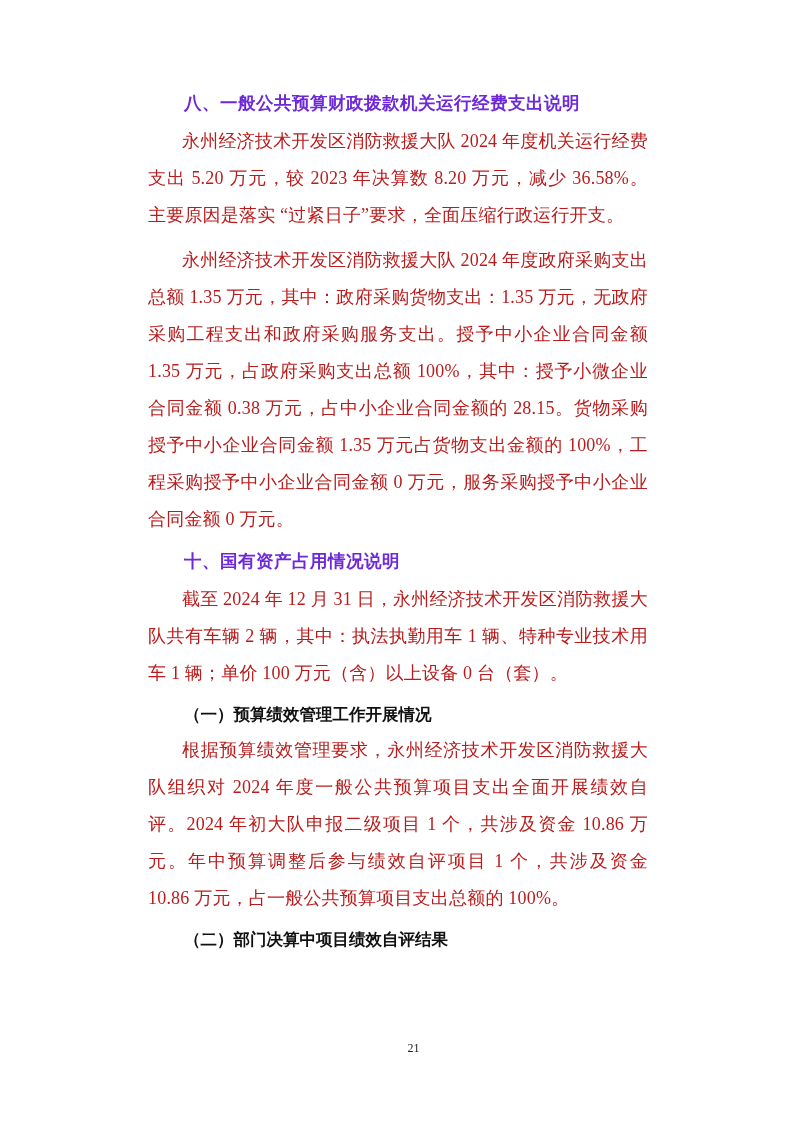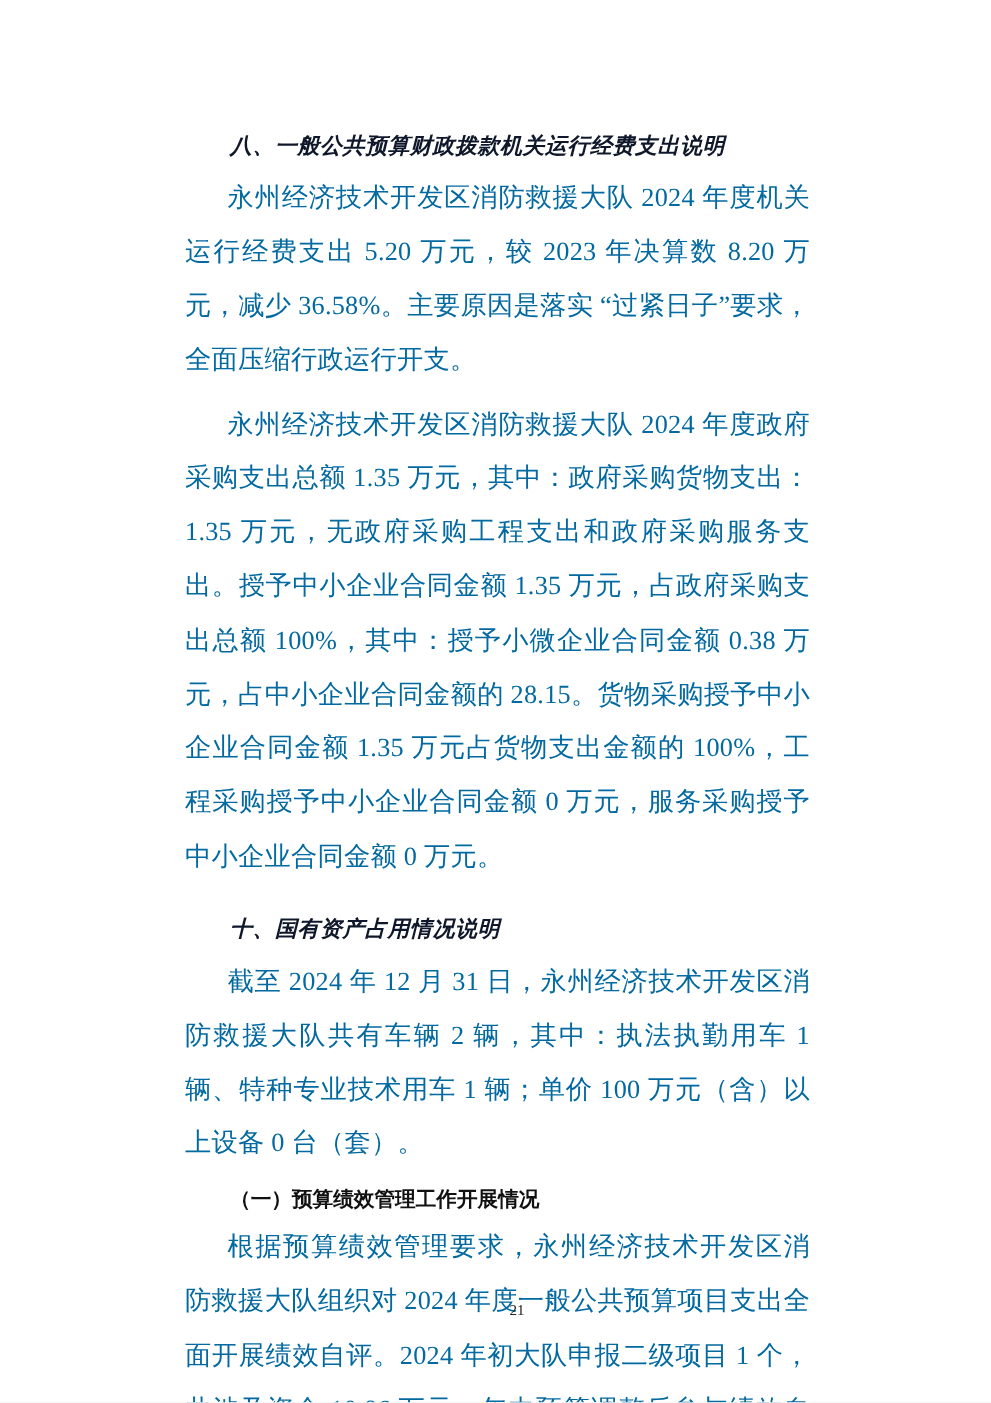--- a/index.html
+++ b/index.html
@@ -22,47 +22,46 @@
     position: absolute;
     left: 148px;
     top: 88px;
     width: 500px;
   }
   .h-sec {
     font-family: "DejaVu Sans", "Liberation Sans", sans-serif;
     font-weight: bold;
     font-size: 17.5px;
     letter-spacing: 0.5px;
-    margin: 14px 0 4px 0;
+    margin: 0 0 4px 0;
     text-indent: 36px;
     line-height: 1.75;
-    color: #0f172a;
-    font-style: italic;
+    color: #6d28d9;
   }
   .h-sec.tight {
     text-indent: 30px;
   }
   .h-sub {
     font-family: "DejaVu Sans", "Liberation Sans", sans-serif;
     font-weight: bold;
     font-size: 16.5px;
     margin: 0 0 2px 0;
     text-indent: 36px;
     line-height: 1.8;
     color: #111;
   }
   .para {
     font-family: "Liberation Serif", "DejaVu Serif", serif;
-    font-size: 21px;
+    font-size: 18px;
     line-height: 2.06;
     margin: 0 0 2px 0;
     text-indent: 34px;
     text-align: justify;
     text-justify: inter-ideograph;
-    color: #0369a1;
+    color: #b91c1c;
     letter-spacing: 0.2px;
   }
   .spacer-sm { height: 6px; }
   .page-number {
     position: absolute;
     bottom: 66px;
     left: 17px;
     width: 100%;
     text-align: center;
     font-family: "Liberation Serif", "DejaVu Serif", serif;

